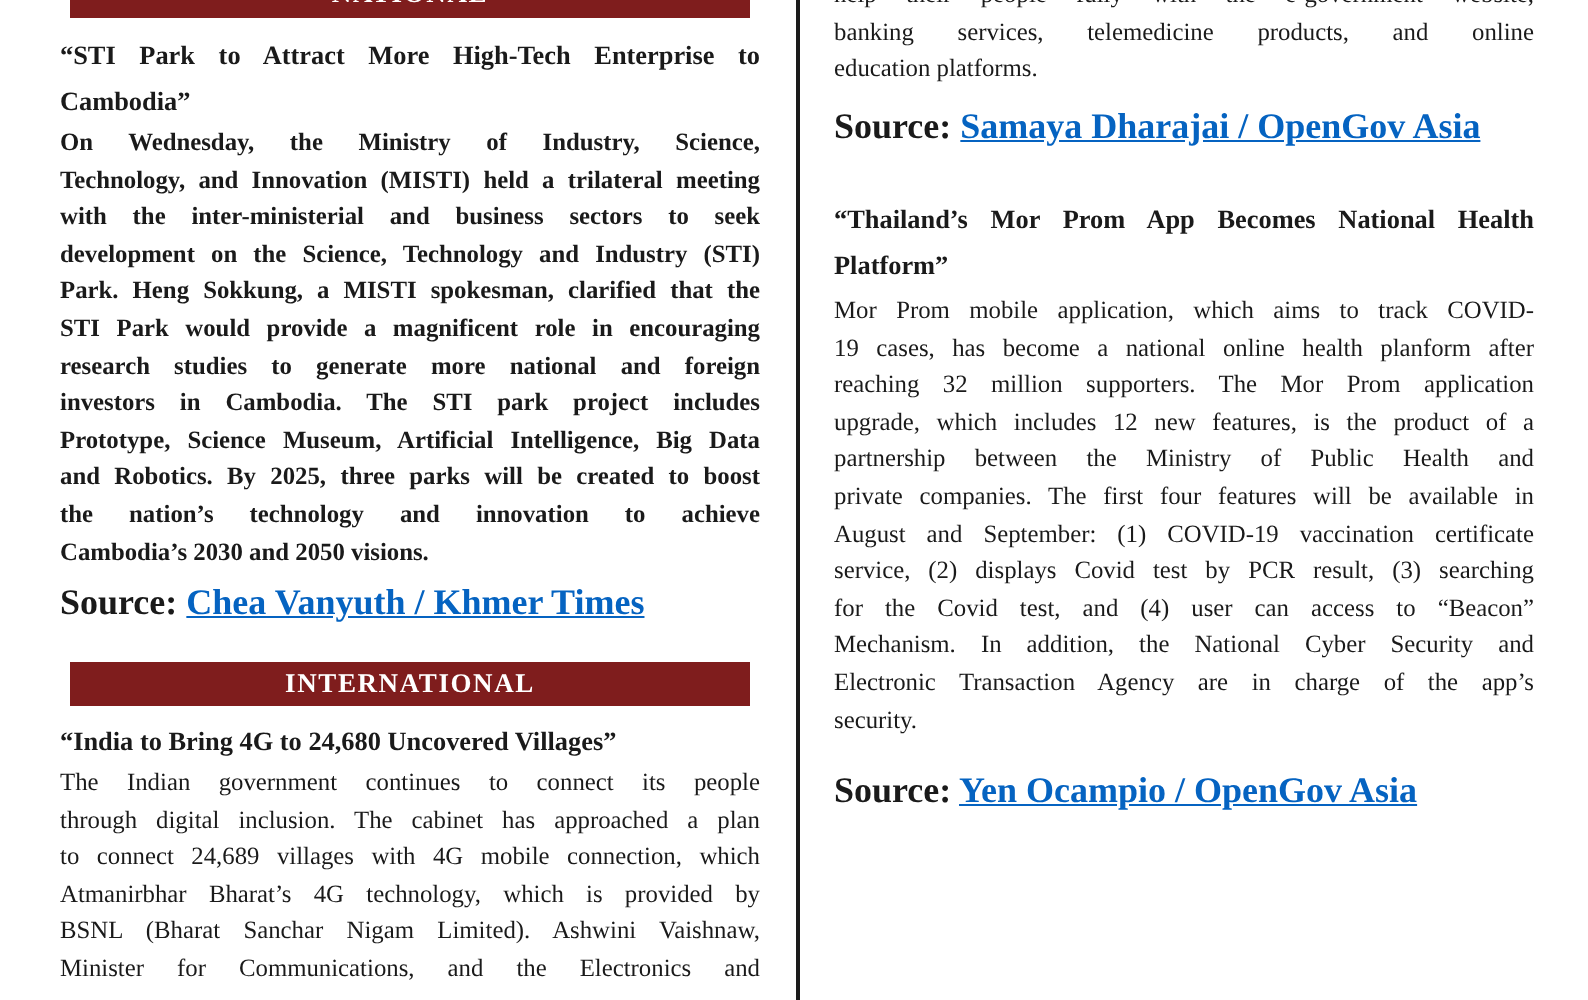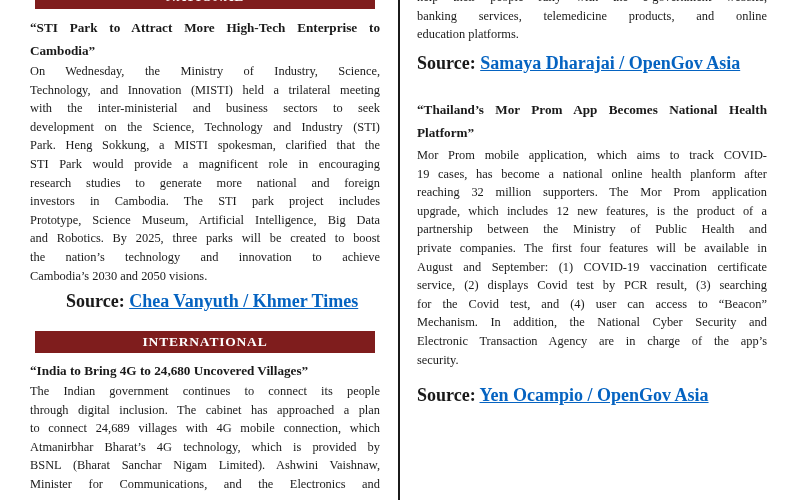--- a/index.html
+++ b/index.html
@@ -67,36 +67,36 @@
 
   <div class="abs section-bar bar-top">
     <span>NATIONAL</span>
   </div>
 
   <div class="abs left-col-x title jlines" style="top:16px;">
       <div>“STI Park to Attract More High-Tech Enterprise to</div>
       <div>Cambodia”</div>
     </div>
 
-  <div class="abs left-col-x bodytext jlines" style="top:62px;">
+  <div class="abs left-col-x bodytext jlines" style="top:62px;font-weight:bold;">
       <div>On Wednesday, the Ministry of Industry, Science,</div>
       <div>Technology, and Innovation (MISTI) held a trilateral meeting</div>
       <div>with the inter-ministerial and business sectors to seek</div>
       <div>development on the Science, Technology and Industry (STI)</div>
       <div>Park. Heng Sokkung, a MISTI spokesman, clarified that the</div>
       <div>STI Park would provide a magnificent role in encouraging</div>
       <div>research studies to generate more national and foreign</div>
       <div>investors in Cambodia. The STI park project includes</div>
       <div>Prototype, Science Museum, Artificial Intelligence, Big Data</div>
       <div>and Robotics. By 2025, three parks will be created to boost</div>
       <div>the nation’s technology and innovation to achieve</div>
       <div>Cambodia’s 2030 and 2050 visions.</div>
     </div>
 
-  <div class="abs left-col-x source-line" style="top:291px;margin-left:36px;">
+  <div class="abs left-col-x source-line" style="top:291px;">
     <span class="source-label">Source:</span>
     <span> </span>
     <span class="source-link">Chea Vanyuth / Khmer Times</span>
   </div>
 
   <div class="abs section-bar bar-intl">
     <span>INTERNATIONAL</span>
   </div>
 
   <div class="abs left-col-x title jlines" style="top:359px;">

